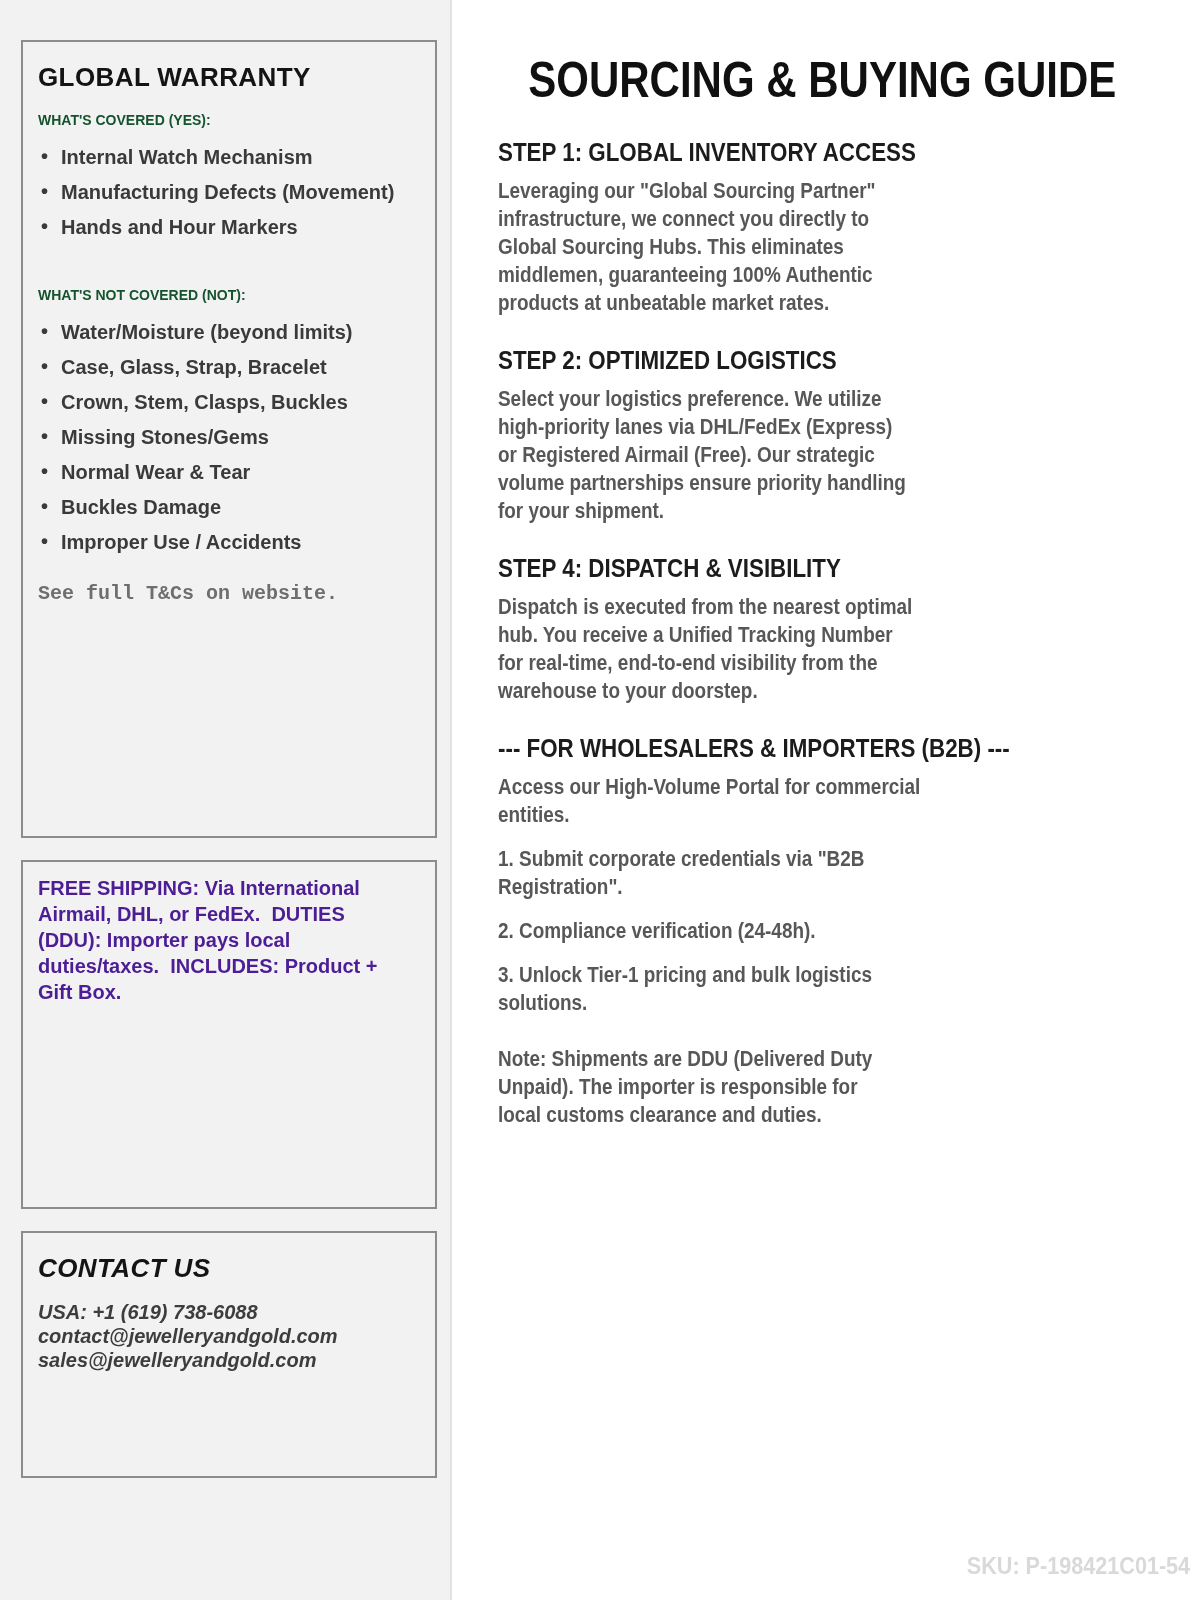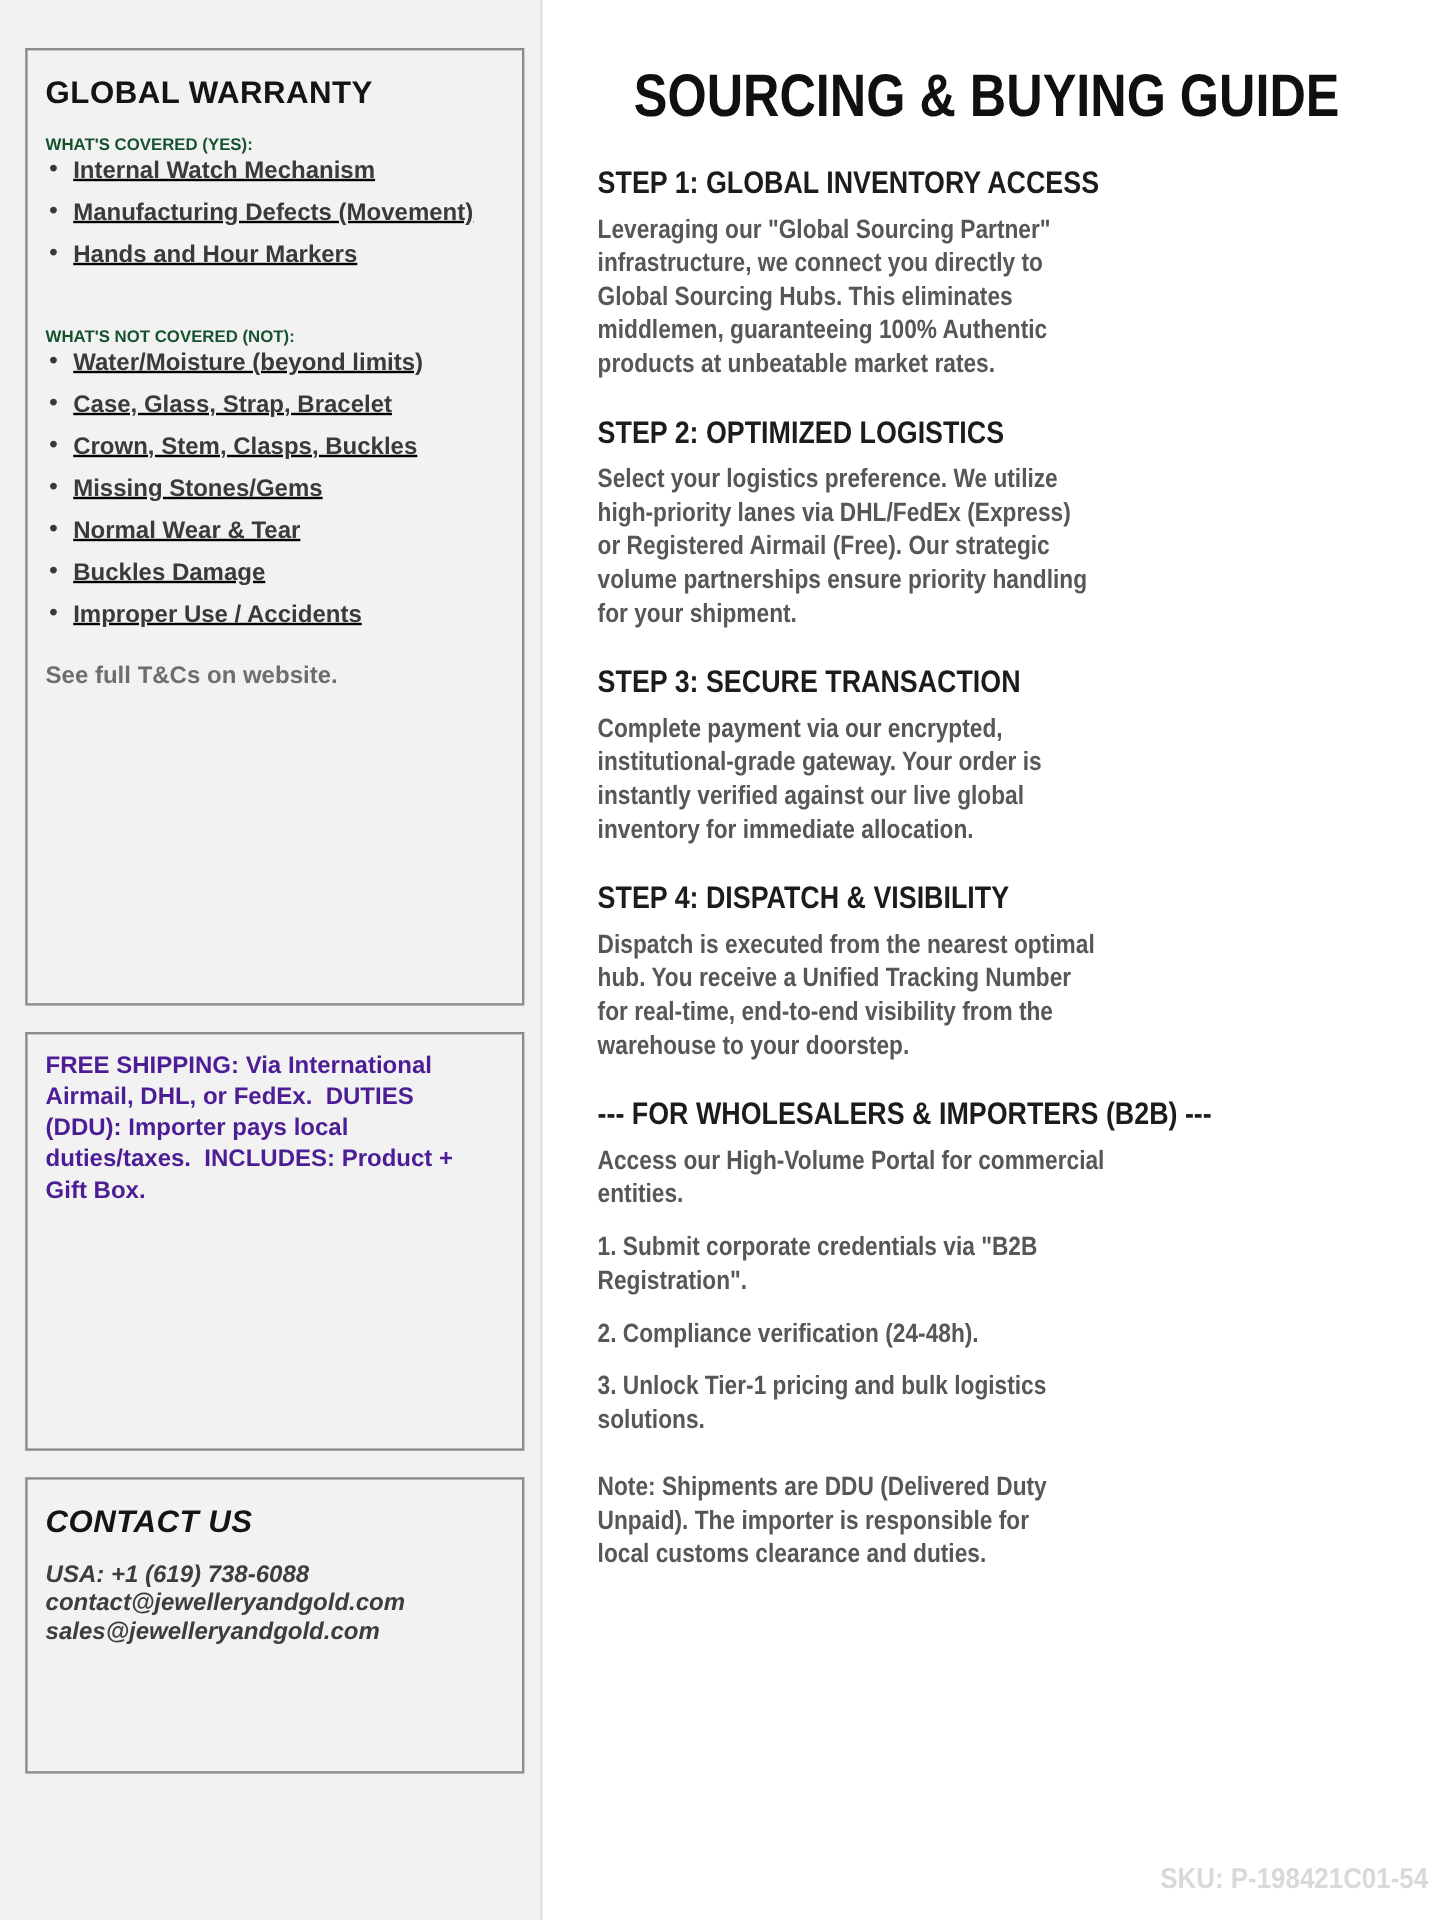--- a/index.html
+++ b/index.html
@@ -33,35 +33,35 @@
     font-size:26px; font-weight:bold; color:#141414;
     letter-spacing:0.4px; line-height:34px;
   }
   #terms-box .side-title { font-size:28px; }
   .side-sub {
     margin-top:14px;
     font-size:14px; font-weight:bold; color:#14532d;
     line-height:24px;
   }
   .side-sub.second { margin-top:46px; }
-  .side-list { list-style:none; margin-top:0;text-decoration:underline; }
+  .side-list { list-style:none; margin-top:15px; }
   .side-list li {
     position:relative;
     padding-left:23px; margin-bottom:15px;
     font-size:20px; font-weight:bold; color:#3a3a3a;
     line-height:20px;
   }
   .side-list li::before {
     content:"•";
     position:absolute; left:3px; top:-1px;
     color:#3a3a3a;
   }
   .side-note {
     margin-top:30px;
-    font-size:20px; font-weight:bold; color:#6e6e6e;
+    font-size:20px; font-weight:bold; color:#6e6e6e;font-family:Liberation Mono, monospace;
   }
   .terms-body {
     margin-top:13px;
     font-size:20px; font-weight:bold; color:#4c1d95;
     line-height:26px;
     white-space:pre-wrap;
   }
   .contact-line {
     margin-top:4px;
     font-size:20px; font-weight:bold; color:#3d3d3d;
@@ -167,27 +167,20 @@
 
     <div>
       <div class="step-heading">STEP 2: OPTIMIZED LOGISTICS</div>
       <div class="body-text">Select your logistics preference. We utilize
 high-priority lanes via DHL/FedEx (Express)
 or Registered Airmail (Free). Our strategic
 volume partnerships ensure priority handling
 for your shipment.</div>
     </div>
 
-    <div>
-      <div class="step-heading">STEP 3: SECURE TRANSACTION</div>
-      <div class="body-text">Complete payment via our encrypted,
-institutional-grade gateway. Your order is
-instantly verified against our live global
-inventory for immediate allocation.</div>
-    </div>
 
     <div>
       <div class="step-heading">STEP 4: DISPATCH &amp; VISIBILITY</div>
       <div class="body-text">Dispatch is executed from the nearest optimal
 hub. You receive a Unified Tracking Number
 for real-time, end-to-end visibility from the
 warehouse to your doorstep.</div>
     </div>
 
     <div>

